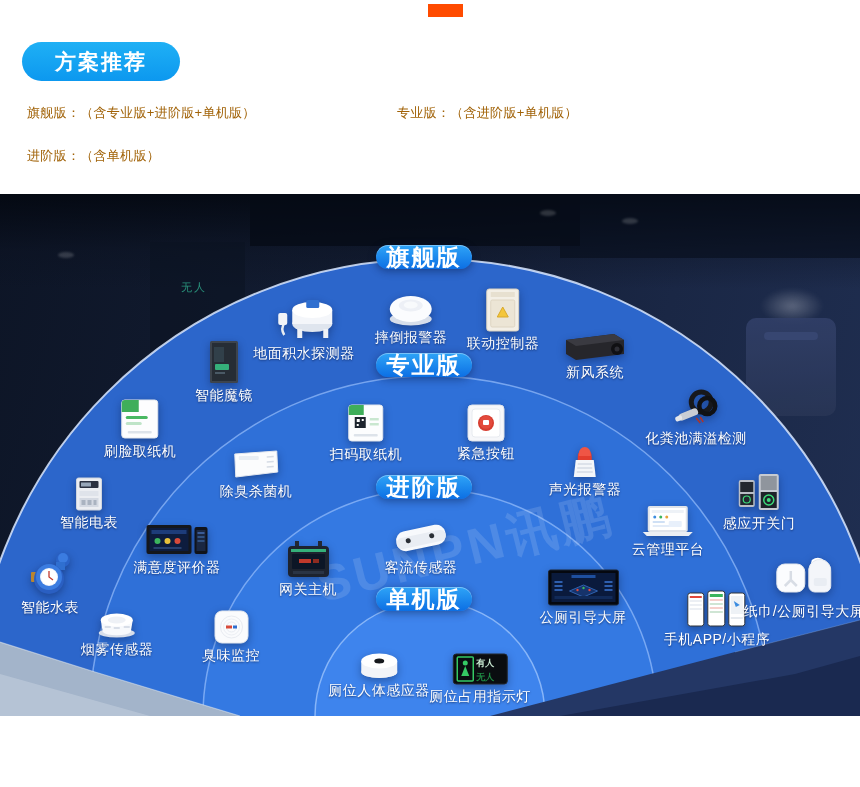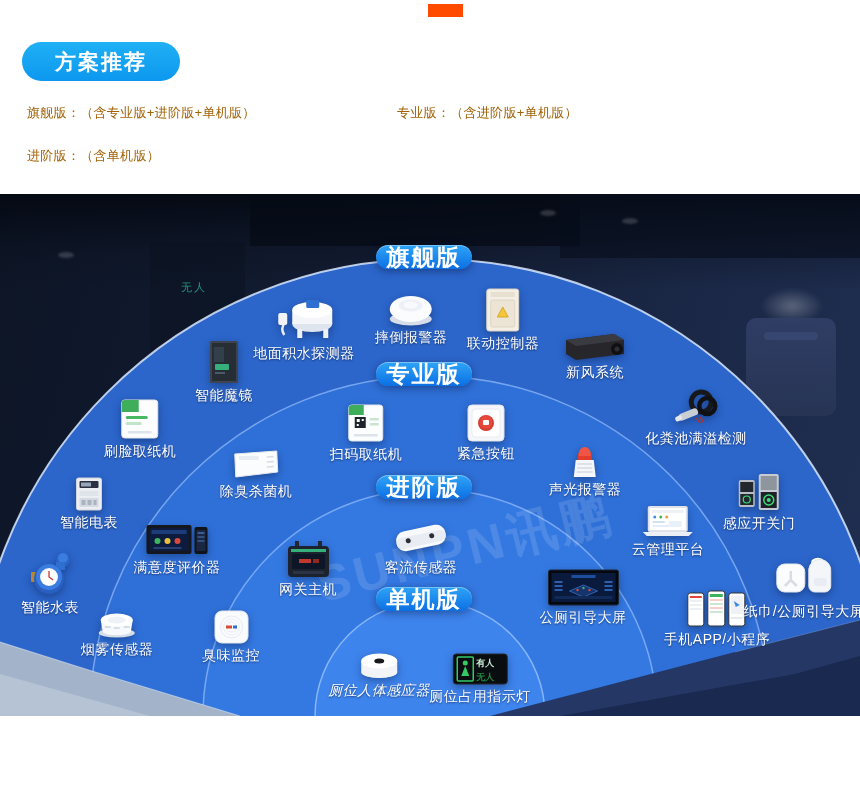--- a/index.html
+++ b/index.html
@@ -39,21 +39,21 @@
 
   .watermark{position:absolute;left:295px;top:322px;width:340px;text-align:center;
       transform:rotate(-14deg);font-size:50px;font-weight:bold;color:rgba(255,255,255,.13);
       letter-spacing:4px;white-space:nowrap;pointer-events:none}
 
   .tier-badge{position:absolute;left:376px;width:96px;height:24px;border-radius:14px;
       background:linear-gradient(180deg,#2ea4f7,#0c6fe4);
       box-shadow:0 2px 8px rgba(0,20,60,.45),inset 0 1px 0 rgba(255,255,255,.35);
       color:#fff;font-size:23px;font-weight:bold;letter-spacing:2px;
       display:flex;align-items:center;justify-content:center}
-  .tb0{top:51px}.tb1{top:168px}.tb2{top:281px}.tb3{top:393px}
+  .tb0{top:51px}.tb1{top:159px}.tb2{top:281px}.tb3{top:393px}
 
   .products{position:absolute;inset:0}
   .product{position:absolute;transform:translateX(-50%);display:flex;flex-direction:column;
       align-items:center;gap:3px}
   .p-icon{display:flex;align-items:flex-end;justify-content:center;
       filter:drop-shadow(0 3px 4px rgba(0,10,40,.35))}
   .p-label{font-size:14px;color:#fff;letter-spacing:.5px;white-space:nowrap;
       text-shadow:0 1px 2px rgba(0,10,40,.55)}
 </style>
 </head>
@@ -418,21 +418,21 @@
           <svg width="56" height="44" viewBox="0 0 56 44">
             <rect x="1" y="8" width="28" height="28" rx="8" fill="#fbfcfe" stroke="#e4e8ee"></rect>
             <path d="M15 15 v9 M15 24 l-6 6 M15 24 l6 6" stroke="#d8dde5" stroke-width="2.5" fill="none"></path>
             <path d="M36 4 q7 -5 13 1 l2 7 h-17 z" fill="#ffffff"></path>
             <path d="M33 13 a11 11 0 0122 3 v14 a6 6 0 01-6 6 h-10 a6 6 0 01-6-6 z" fill="#f4f6fa" stroke="#e4e8ee"></path>
             <rect x="38" y="22" width="13" height="8" rx="2" fill="#e9edf3"></rect>
           </svg>
         </div>
         <div class="p-label">纸巾/公厕引导大屏</div>
       </div>
-      <div class="product" style="left: 379px; top: 454px; font-style: italic;">
+      <div class="product" style="left: 379px; top: 454px;">
         <div class="p-icon">
           <svg width="38" height="31" viewBox="0 0 38 31">
             <ellipse cx="19" cy="24" rx="18" ry="6" fill="#d2d9e4"></ellipse>
             <path d="M1 13 h36 v11 a18 6 0 01-36 0 z" fill="#f2f4f8"></path>
             <ellipse cx="19" cy="13" rx="18" ry="7.5" fill="#ffffff"></ellipse>
             <ellipse cx="19" cy="13" rx="5" ry="2.5" fill="#17191d"></ellipse>
           </svg>
         </div>
         <div class="p-label">厕位人体感应器</div>
       </div>

